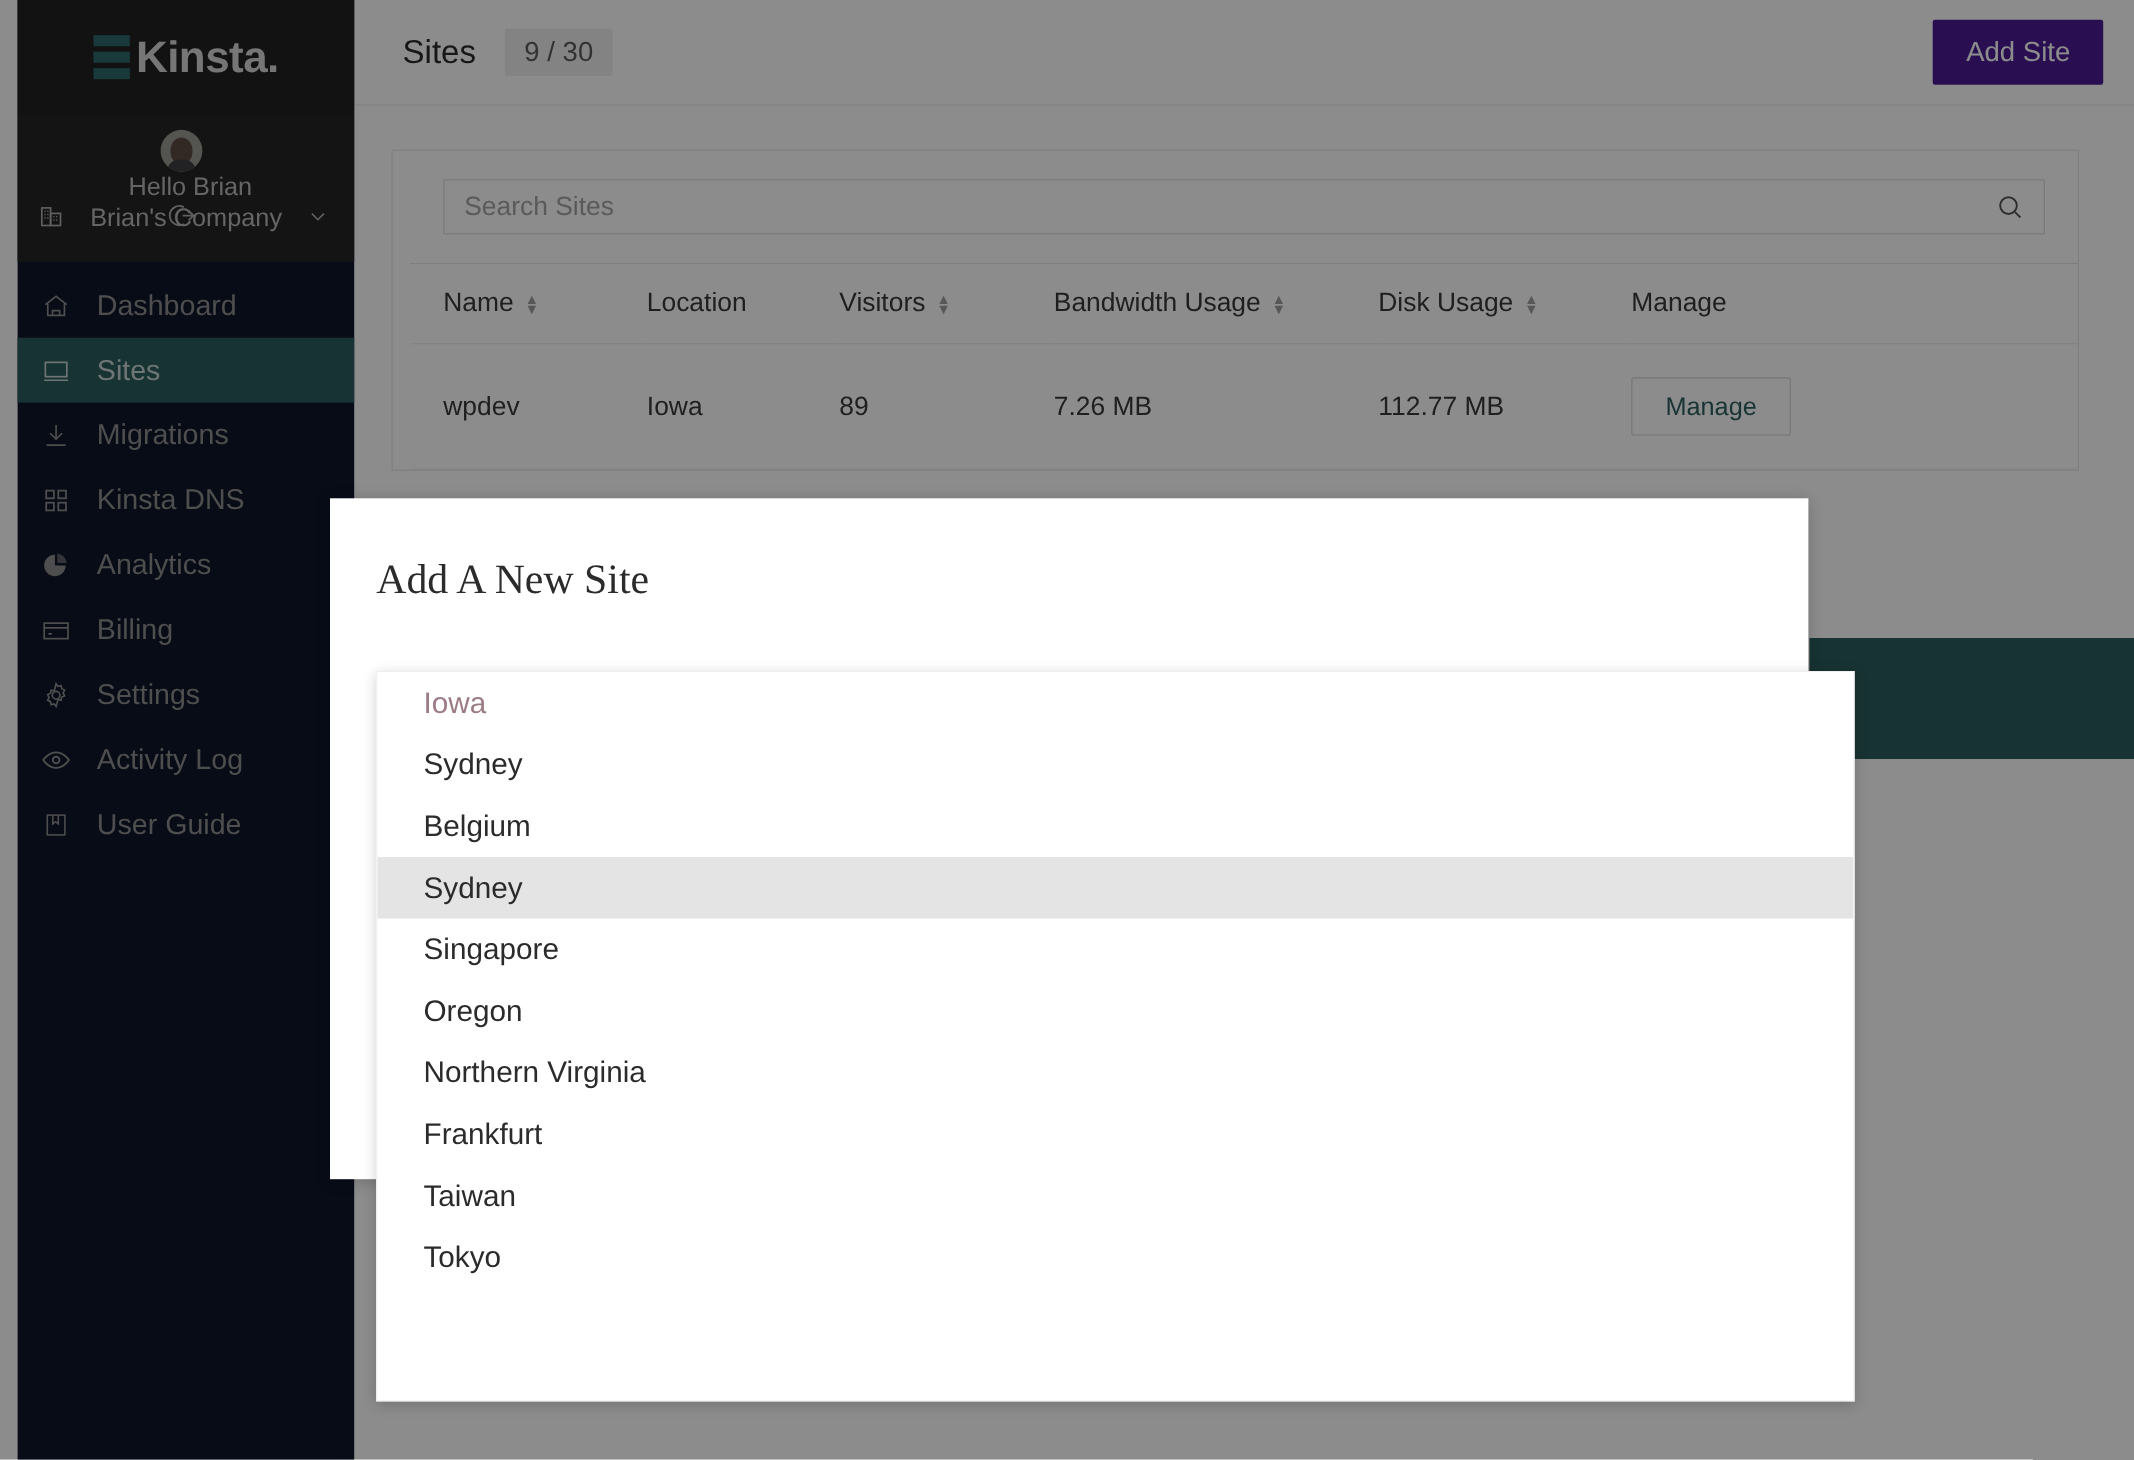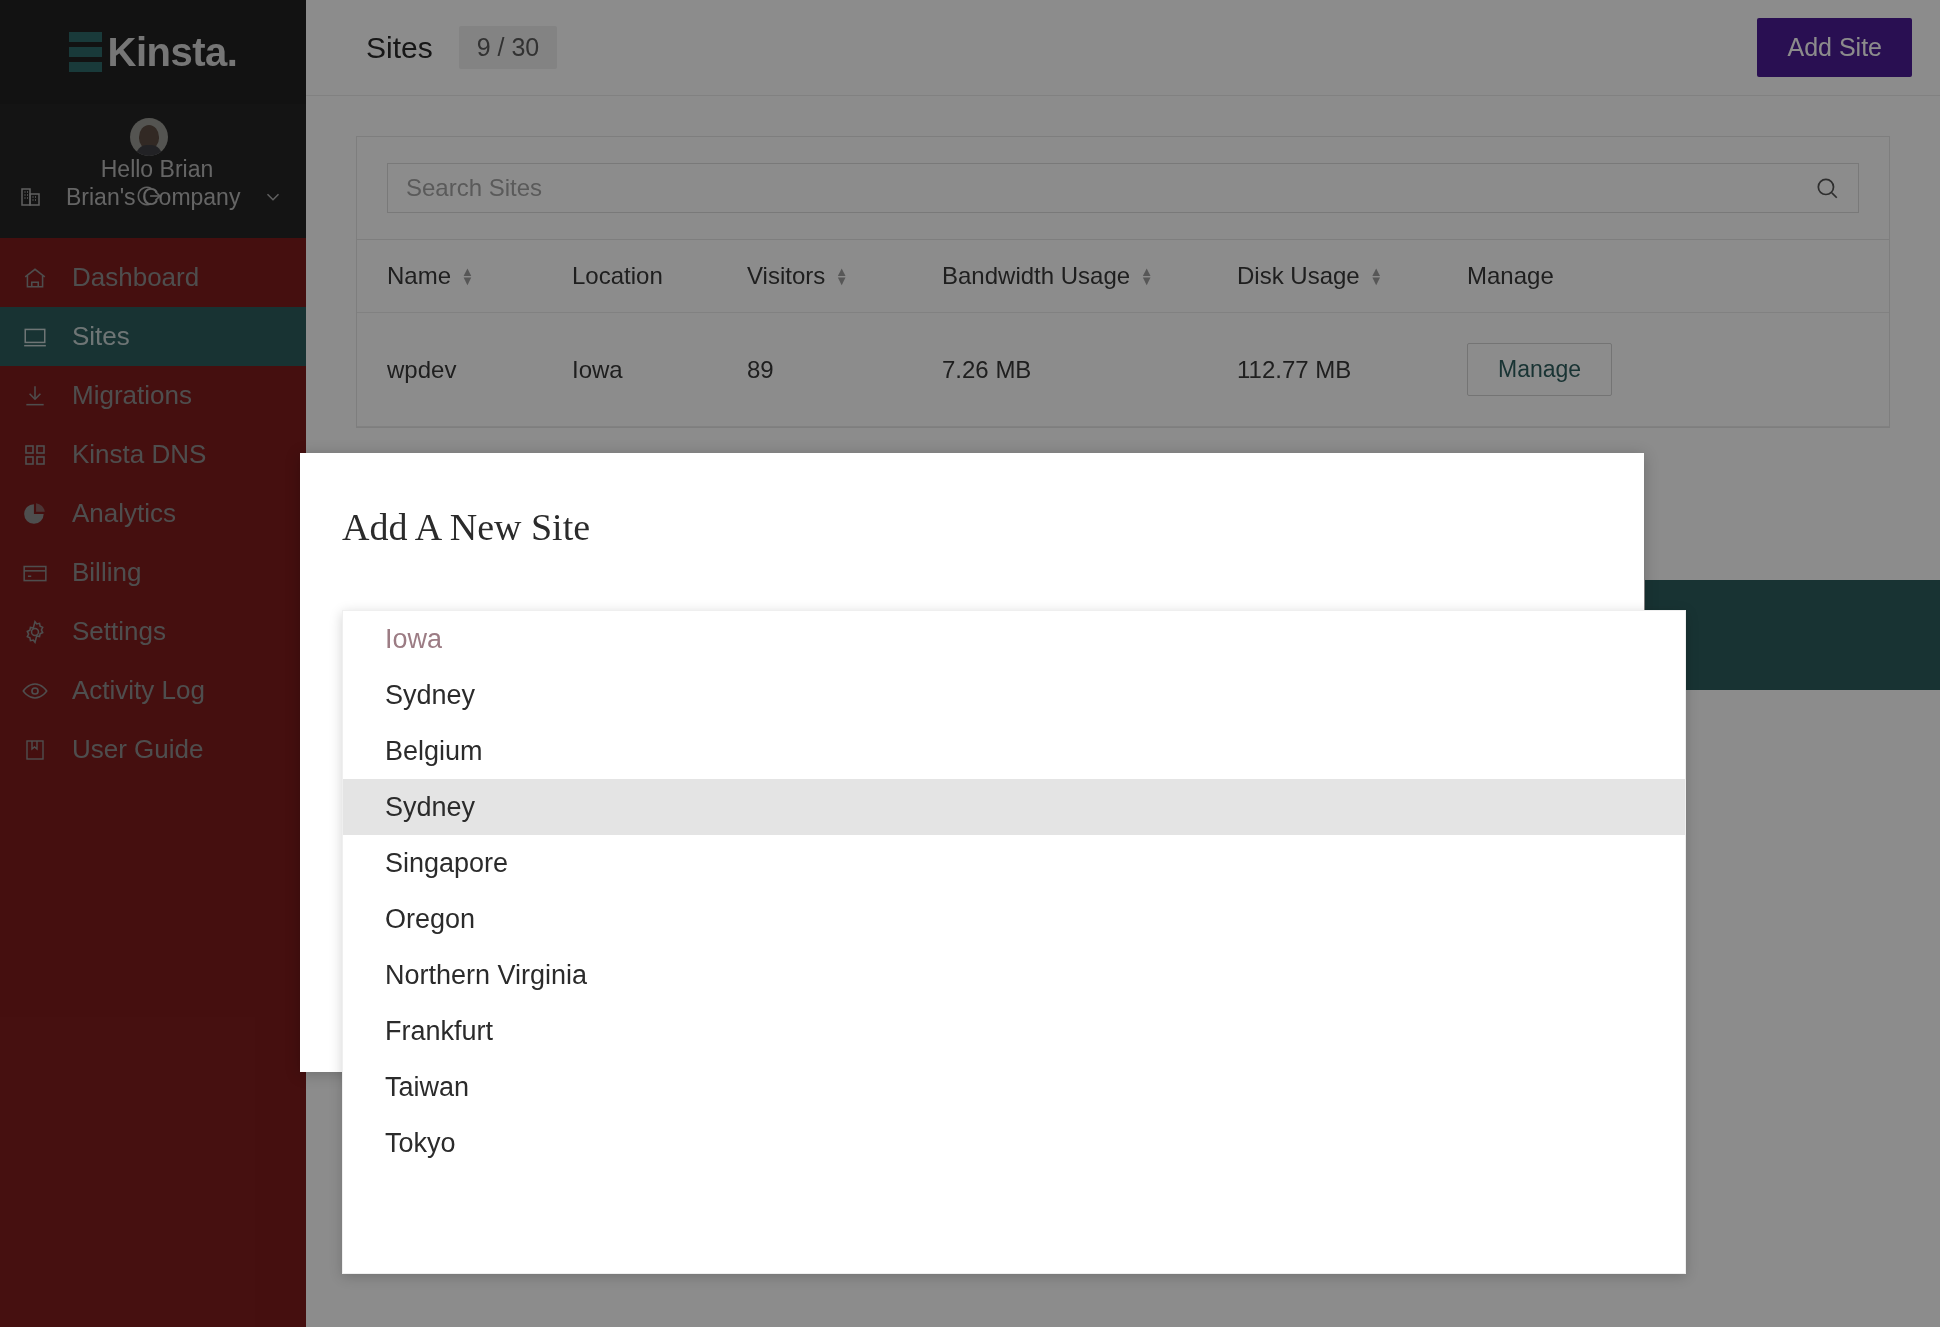--- a/index.html
+++ b/index.html
@@ -10,23 +10,23 @@
     background: #ffffff;
   }
 
   #root { position: relative; width: 1940px; height: 1327px; }
 
   
   .page { position: absolute; inset: 0; background: #ffffff; }
 
   
   .sidebar {
-    position: absolute; left: 0; top: 0;
+    position: absolute; left: 16px; top: 0;
     width: 306px; height: 1327px;
-    background: #7f1d1d;
+    background: #0f172a;
     z-index: 5;
   }
   .logo-area {
     height: 104px; display: flex; align-items: center;
     justify-content: center; background: #222222;
   }
   .logo { display: flex; align-items: center; gap: 6px; }
   .logo-mark { width: 33px; height: 40px; position: relative; }
   .logo-mark i {
     position: absolute; left: 0; width: 33px; height: 10px;
@@ -95,20 +95,21 @@
   }
   .spacer { flex: 1; }
   .btn-add {
     background: #4c1d95; color: #ffffff; font-size: 25px;
     border: none; padding: 15px 30px; border-radius: 2px; cursor: pointer;
   }
 
   .card {
     margin: 40px 50px 0 50px; background: #ffffff;
     border: 1px solid #e6e6e6;
+    padding-left: 16px;
   }
   .search-wrap { padding: 26px 30px; }
   .search-box {
     display: flex; align-items: center; height: 50px;
     border: 1px solid #dcdcdc; background: #fff; padding: 0 18px;
   }
   .search-box input {
     flex: 1; border: none; outline: none; font-size: 24px;
     color: #444; font-family: "Liberation Sans", sans-serif;
     background: transparent;

